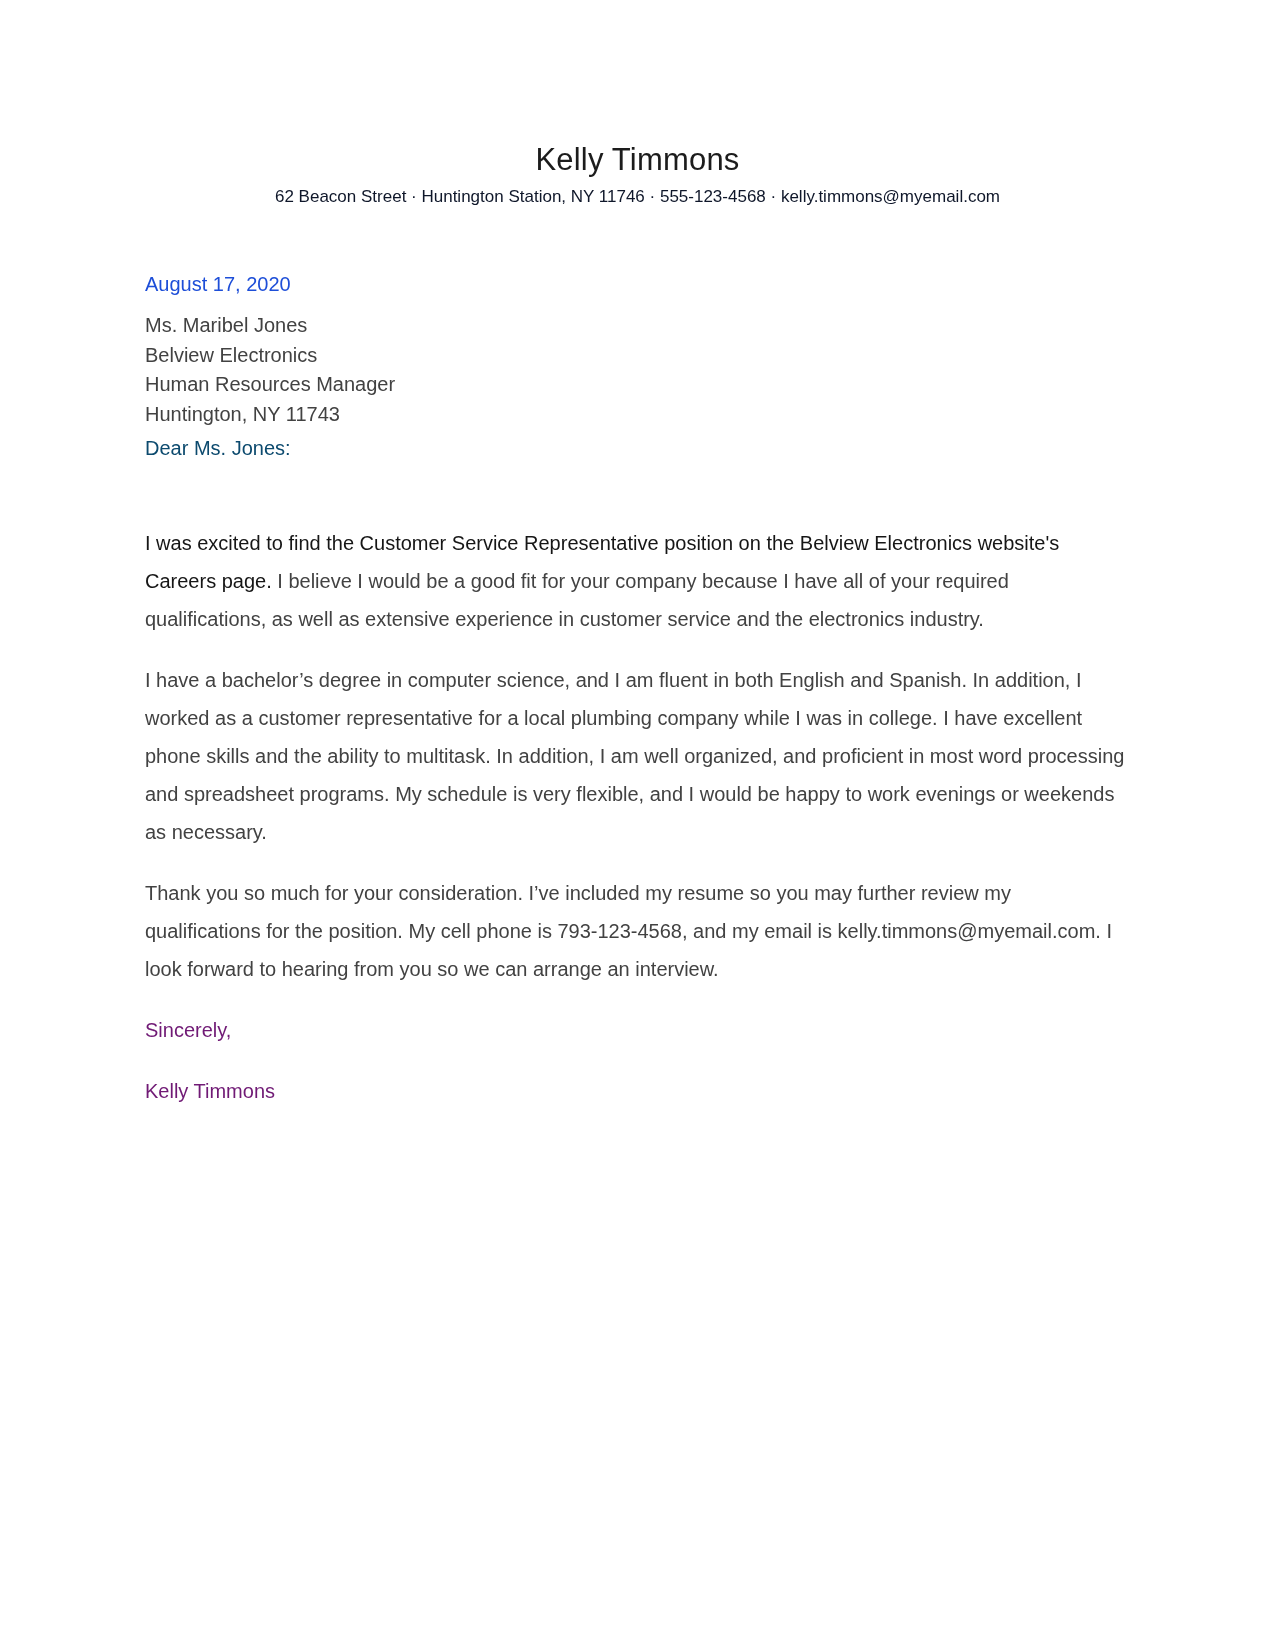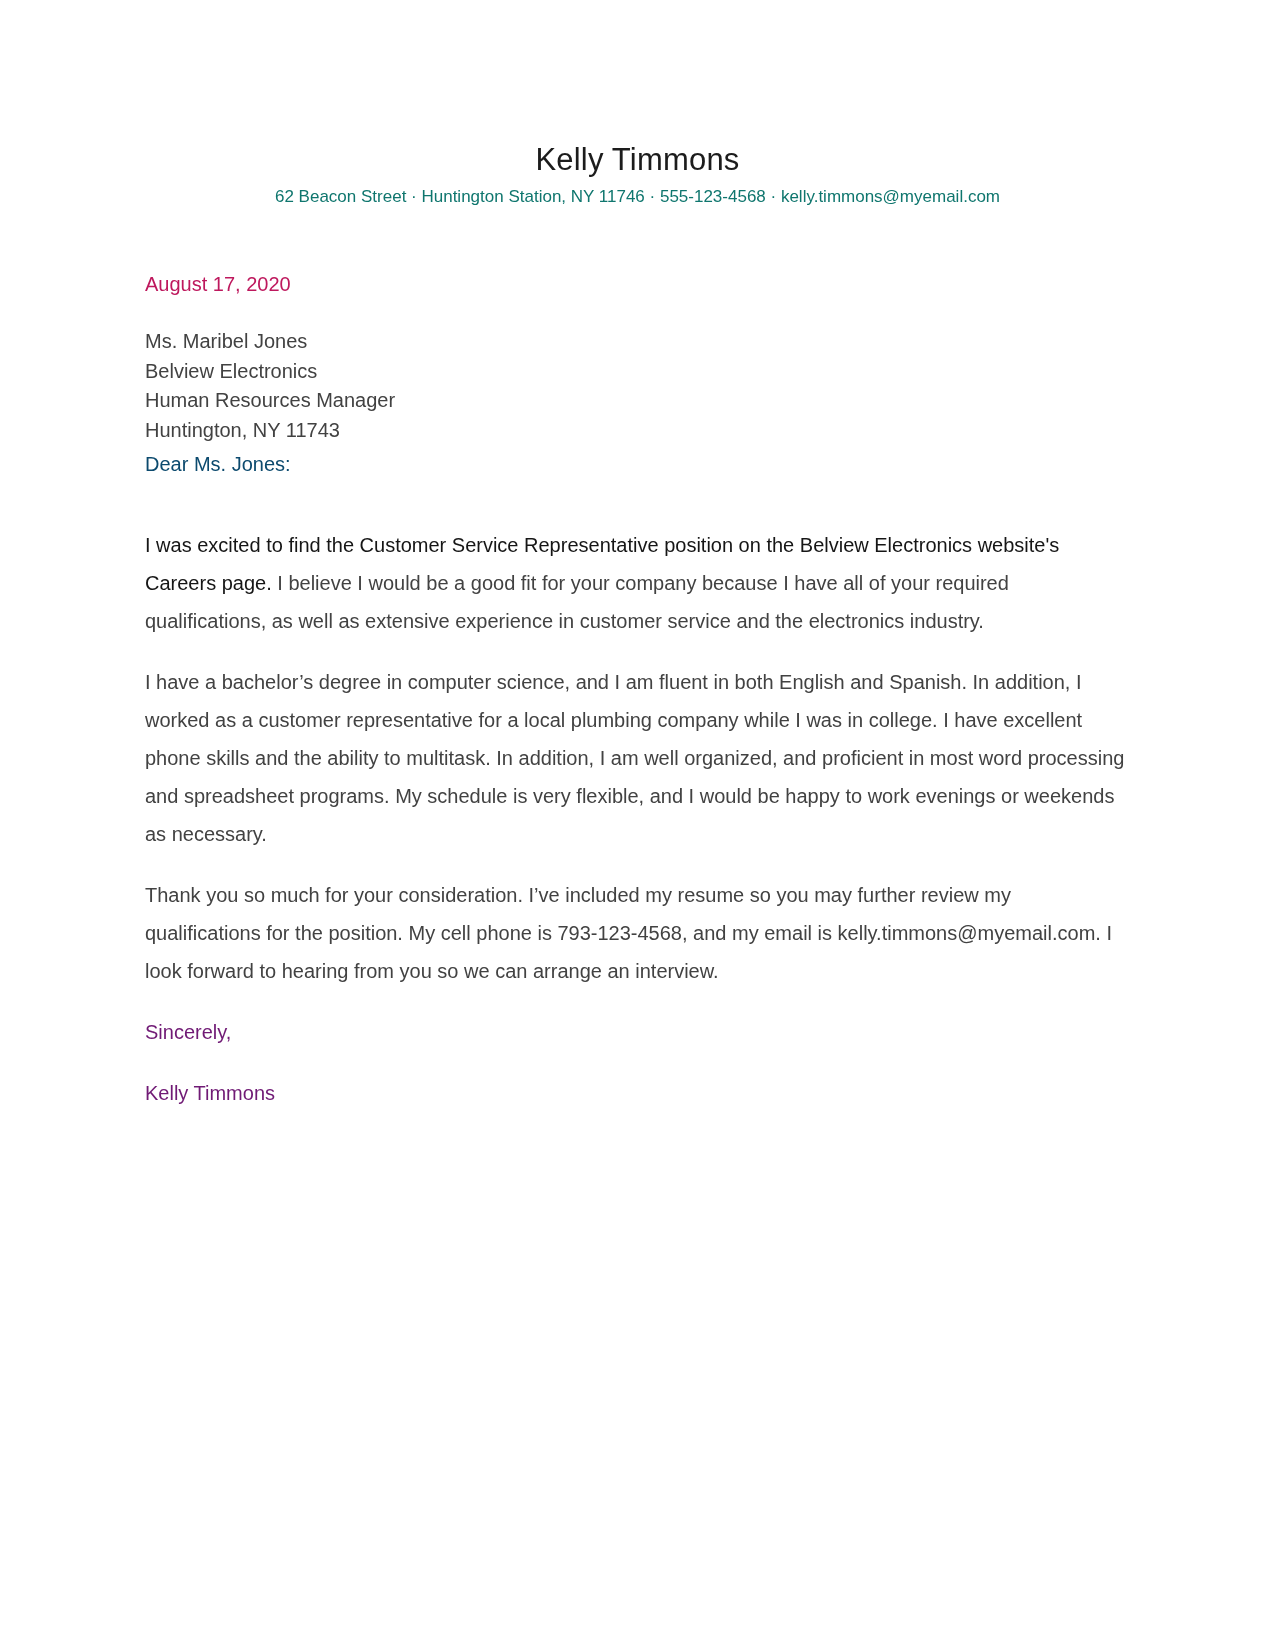--- a/index.html
+++ b/index.html
@@ -26,50 +26,50 @@
   }
   .sender-name {
     font-size: 31px;
     line-height: 40px;
     color: #1c1c1c;
     letter-spacing: 0.2px;
   }
   .sender-contact {
     font-size: 17px;
     line-height: 24px;
-    color: #0f766e;
+    color: #0f172a;
     margin-top: 5px;
   }
   .date-line {
     margin-top: 60px;
     font-size: 20px;
     line-height: 30px;
-    color: #be185d;
+    color: #1d4ed8;
   }
   .recipient-block {
-    margin-top: 28px;
+    margin-top: 12px;
     font-size: 20px;
     line-height: 29.5px;
     color: #424242;
   }
   .salutation {
     margin-top: 5px;
     font-size: 20px;
     line-height: 29.5px;
     color: #0c4a6e;
   }
   .body-paragraph {
     font-size: 20px;
     line-height: 38px;
     color: #424242;
     margin: 23px 0 0 0;
     max-width: 985px;
   }
   .first-paragraph {
-    margin-top: 46px;
+    margin-top: 60px;
   }
   .opening-highlight {
     color: #161616;
   }
   .closing,
   .signature-line,
   .typed-name {
     font-size: 20px;
     line-height: 38px;
     color: #701a75;

